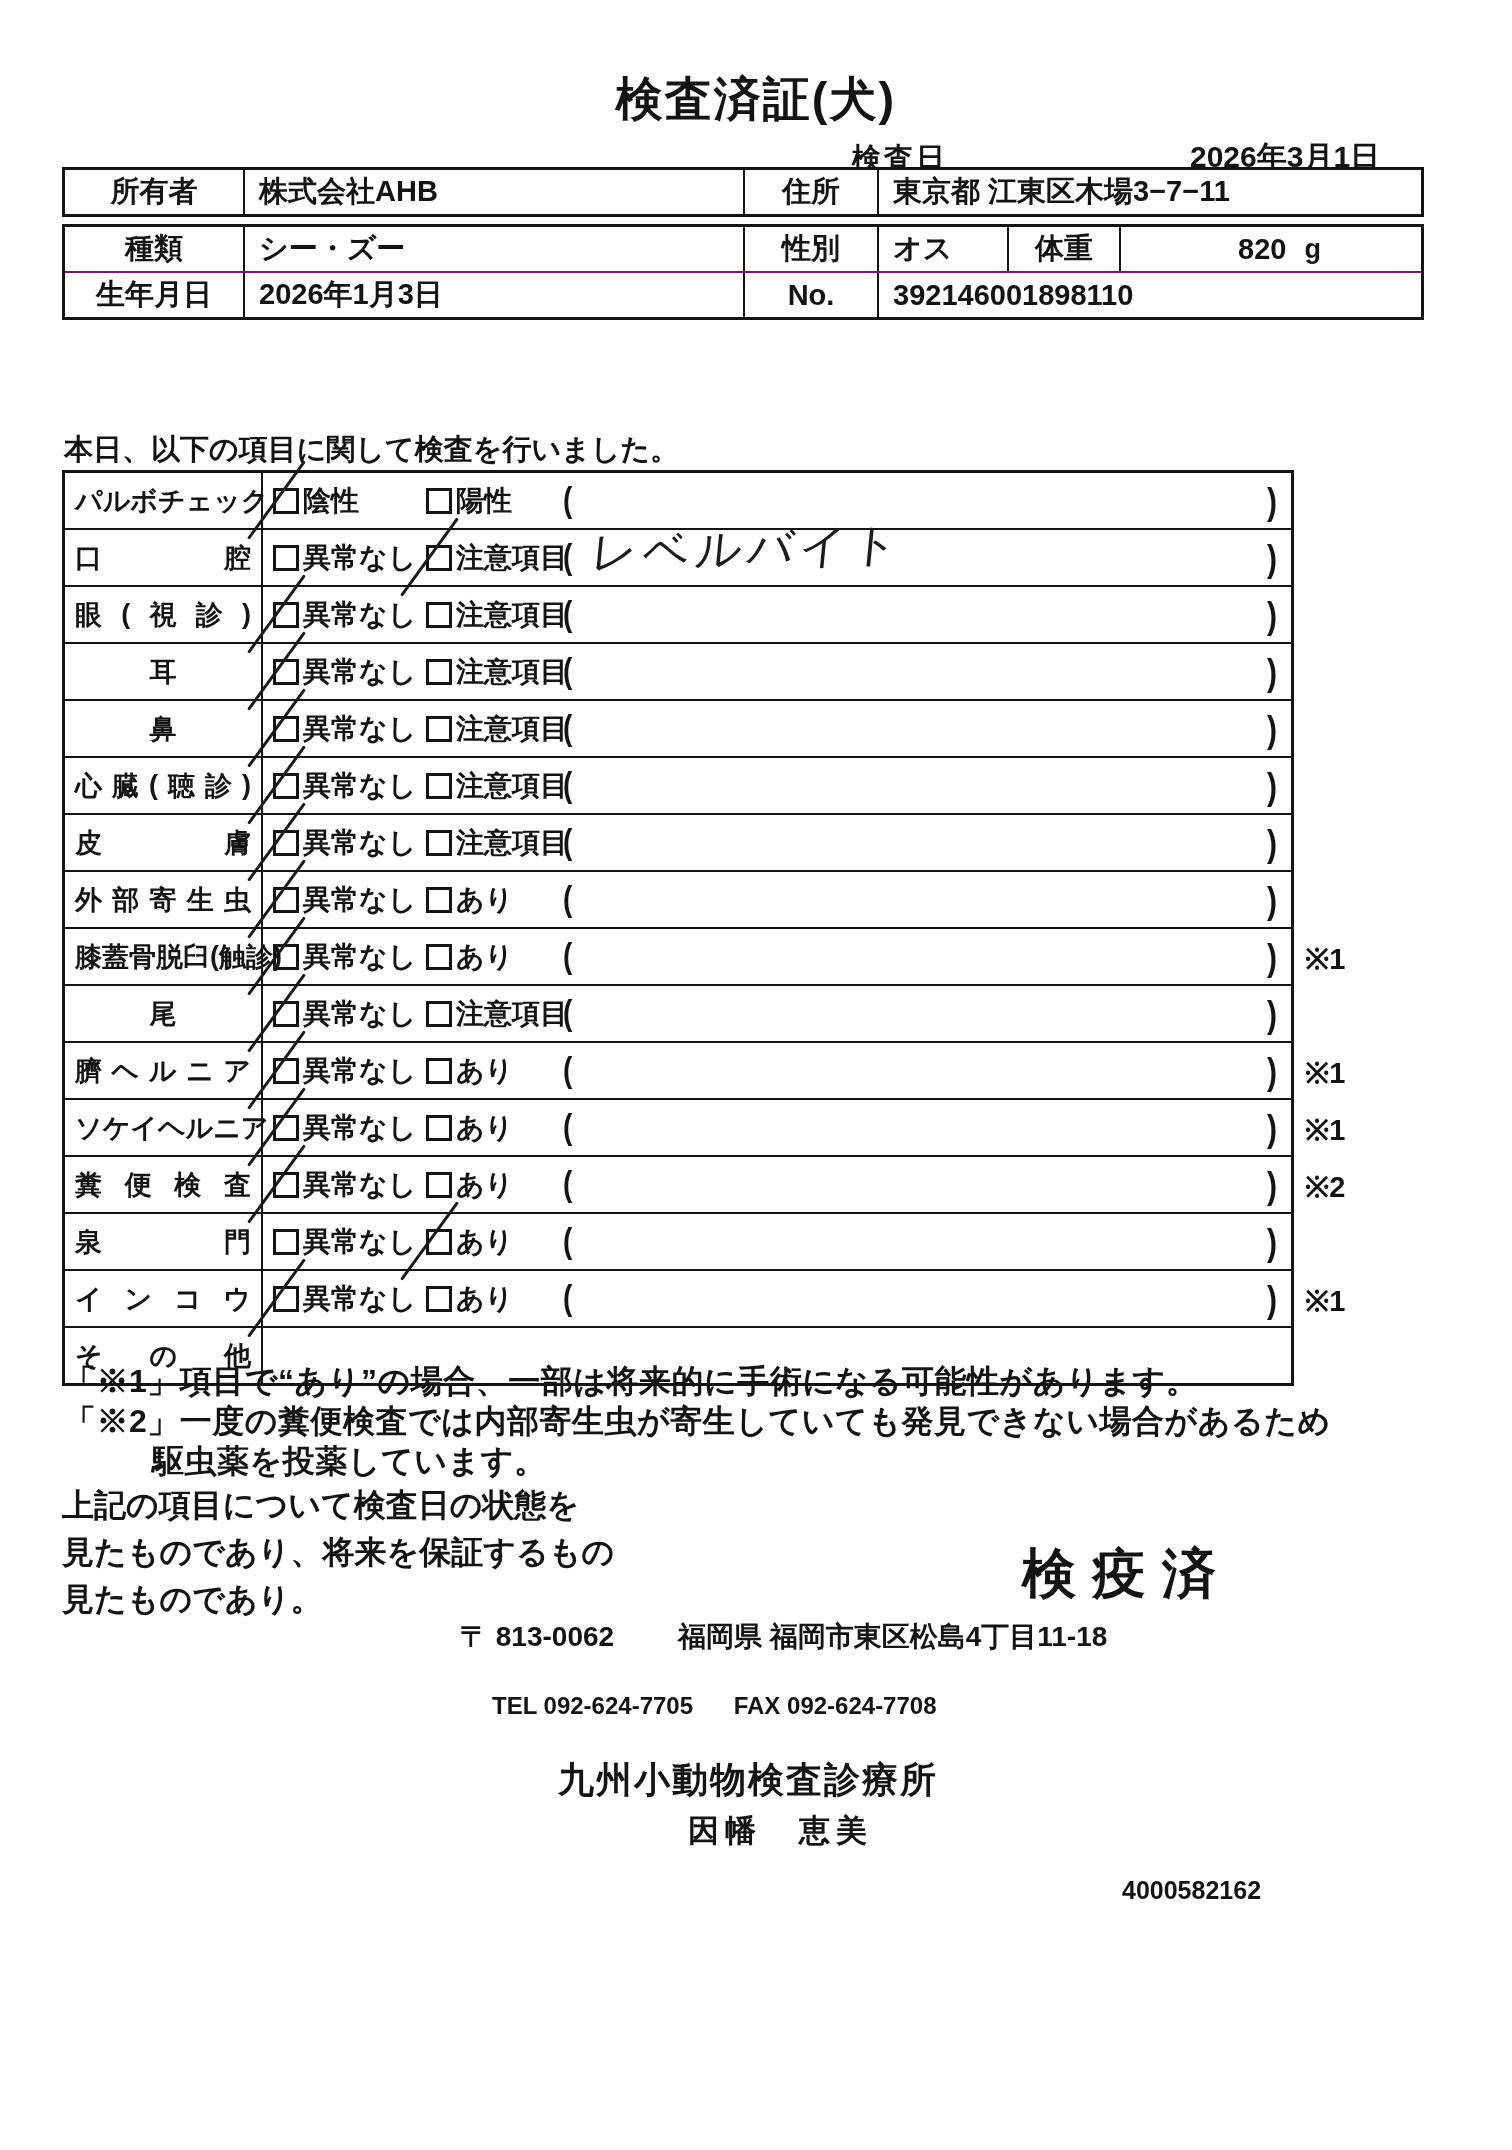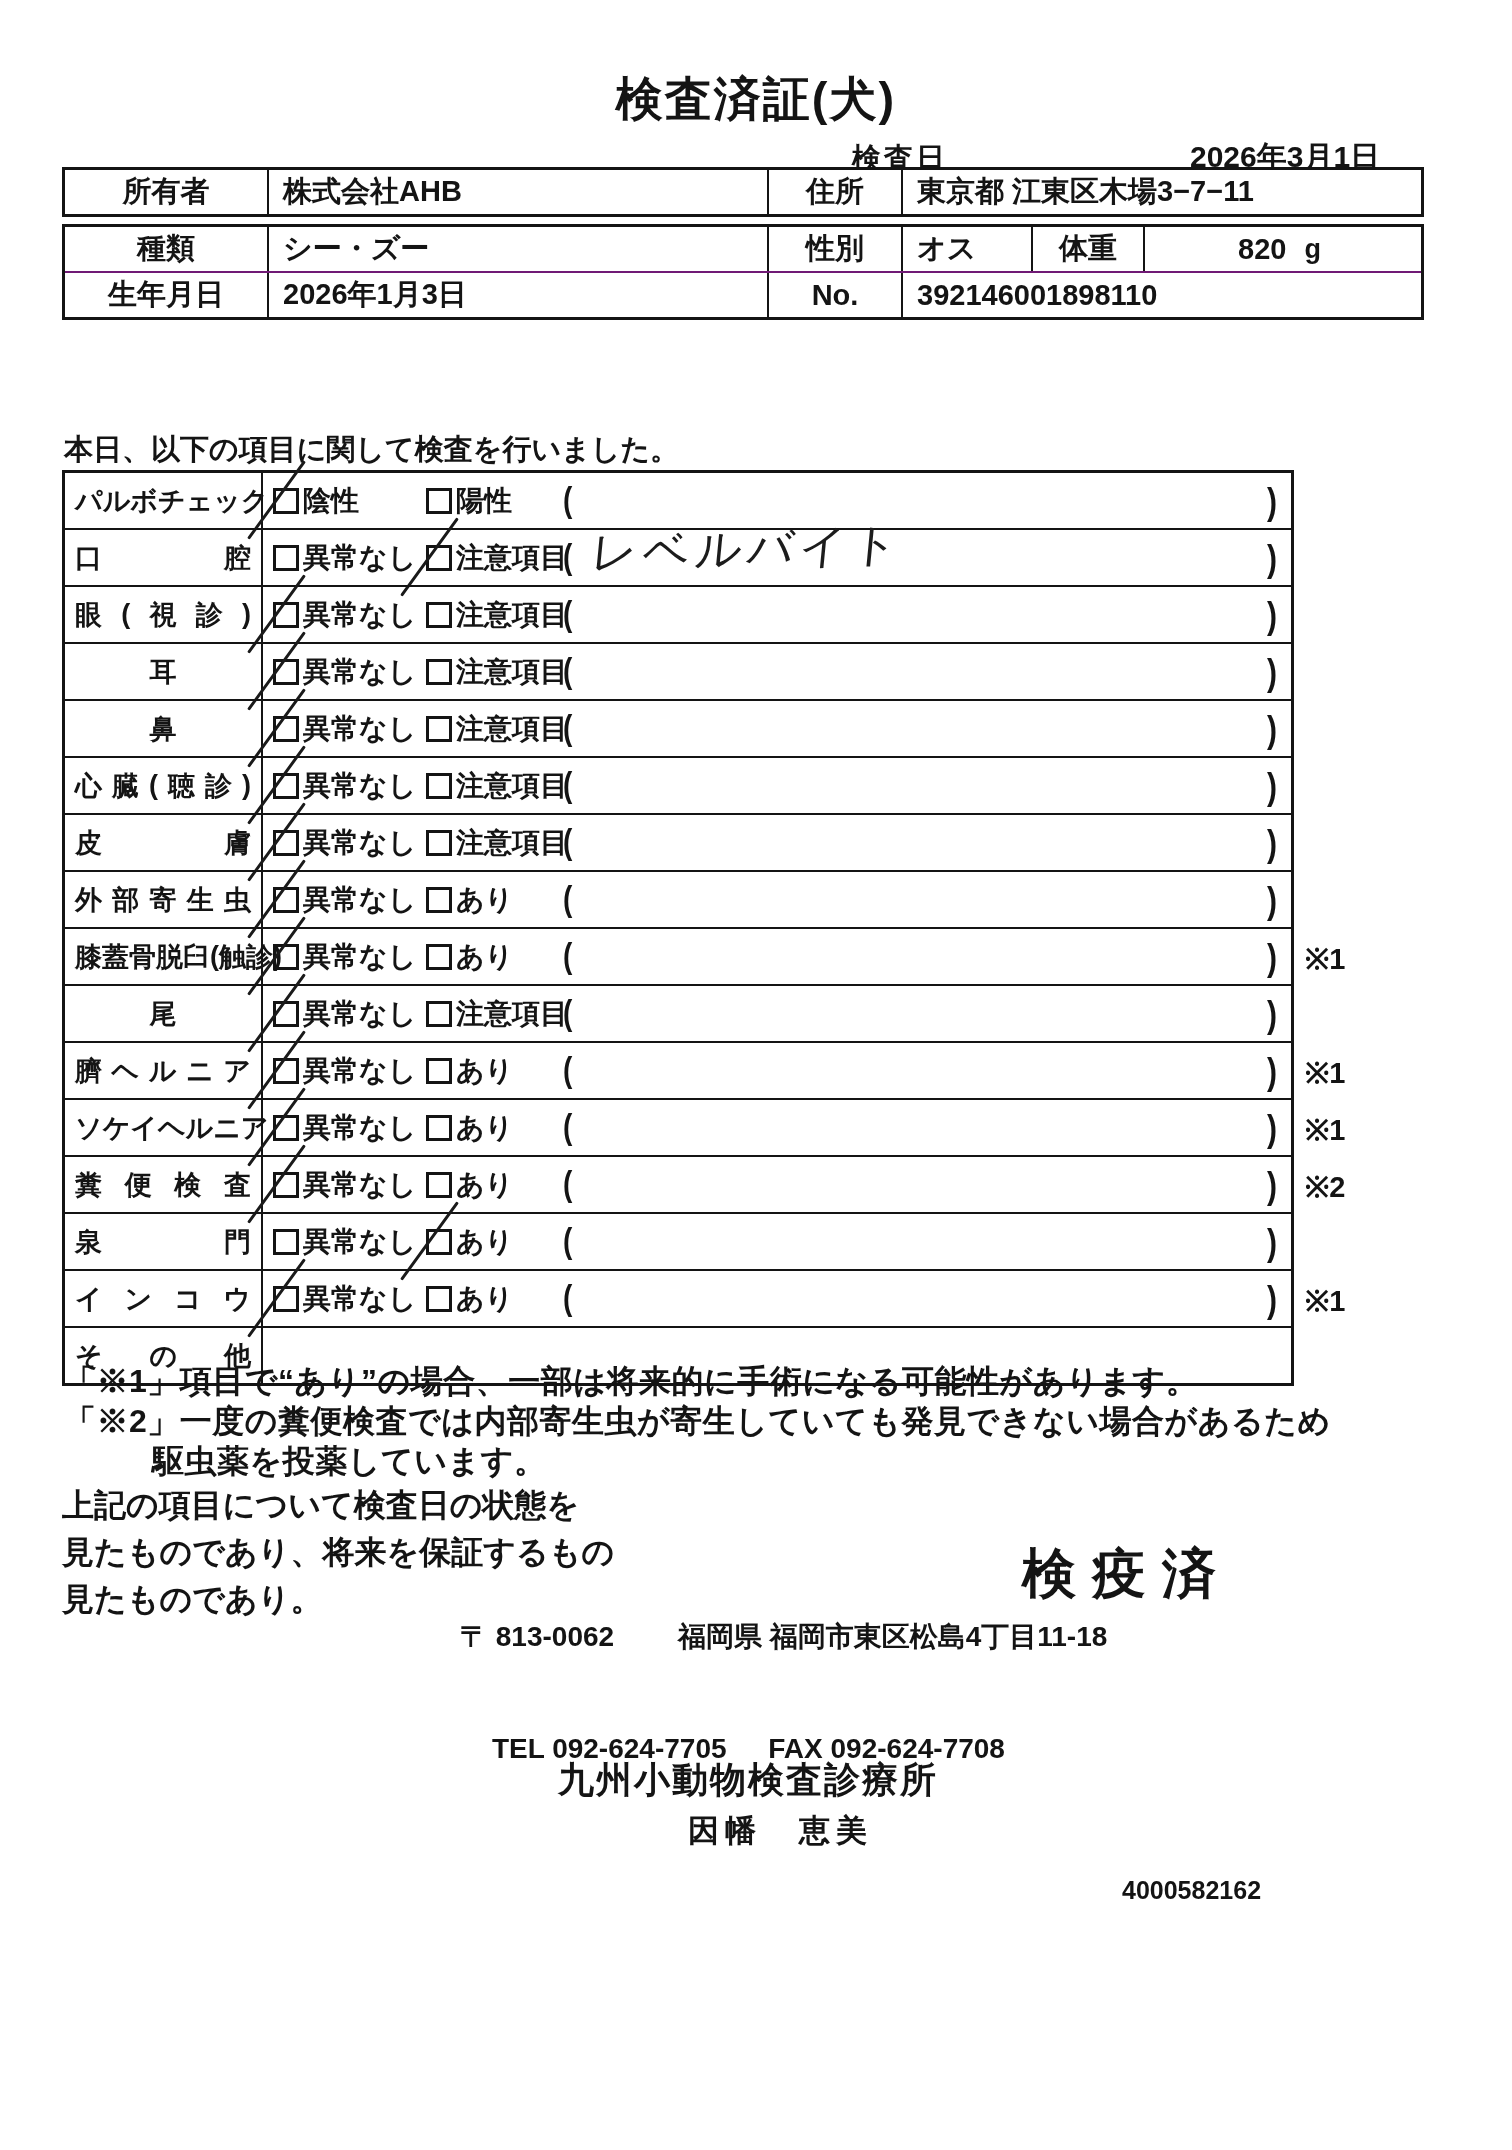--- a/index.html
+++ b/index.html
@@ -13,21 +13,21 @@
   .insp-label{left:852px;top:139px;font-size:29px;font-weight:600;letter-spacing:3px;}
   .insp-value{left:1190px;top:137px;font-size:30px;font-weight:600;}
   
   .htable{left:62px;width:1356px;border:3px solid #141414;background:#fff;}
   .hrow{display:flex;height:44px;}
   .hrow + .hrow{border-top:2px solid #701a75;}
   .hcell{display:flex;align-items:center;font-size:29px;font-weight:600;box-sizing:border-box;}
   .hcell.lab{justify-content:center;}
   .hcell.val{padding-left:14px;}
   .hcell.bdr{border-right:2px solid #141414;}
-  .w180{width:204px;} .w500{width:500px;} .w146{width:134px;} .w130{width:130px;} .w112{width:112px;}
+  .w180{width:180px;} .w500{width:500px;} .w146{width:134px;} .w130{width:130px;} .w112{width:112px;}
   .grow{flex:1;}
   .weightcell{justify-content:flex-end;padding-right:100px;}
   .weightcell .unit{margin-left:18px;font-size:27px;}
   
   .intro{left:64px;top:430px;font-size:29px;font-weight:600;}
   .ctable{left:62px;top:470px;width:1226px;border:3px solid #141414;background:#fff;}
   .crow{display:flex;height:55px;position:relative;}
   .crow + .crow{border-top:2px solid #141414;}
   .ncell{width:176px;padding:0 10px;border-right:2px solid #141414;display:flex;
          justify-content:space-between;align-items:center;font-size:27px;font-weight:600;flex:none;}
@@ -43,21 +43,21 @@
           font-size:29px;font-weight:600;white-space:nowrap;}
   .note{position:absolute;left:328px;top:-12px;font-size:46px;font-weight:400;letter-spacing:5px;
         white-space:nowrap;transform:rotate(-1.5deg) skewX(-7deg);color:#1c1c1c;}
   
   .fn{font-size:32px;font-weight:600;letter-spacing:0.5px;white-space:nowrap;}
   .fn1{left:64px;top:1360px;} .fn2{left:64px;top:1400px;text-align:center;} .fn3{left:152px;top:1440px;}
   .disc{left:62px;top:1482px;font-size:32px;font-weight:700;line-height:47px;}
   .stamp{left:1022px;top:1538px;font-size:54px;font-weight:600;letter-spacing:16px;white-space:nowrap;}
   .postal{left:460px;top:1618px;font-size:28px;font-weight:600;white-space:nowrap;}
   .postal .addr{margin-left:56px;}
-  .telfax{left:492px;top:1733px;font-size:28px;font-weight:600;white-space:nowrap;}
+  .telfax{left:492px;top:1692px;font-size:24px;font-weight:600;white-space:nowrap;}
   .telfax .fax{margin-left:34px;}
   .clinic{left:558px;top:1756px;font-size:36px;font-weight:600;letter-spacing:2px;}
   .inspector{left:688px;top:1810px;font-size:31px;font-weight:600;letter-spacing:6px;}
   .serial{left:1122px;top:1876px;font-size:25px;font-weight:600;}
 </style>
 </head>
 <body>
 
 <div class="abs doc-title">検査済証(犬)</div>
 

